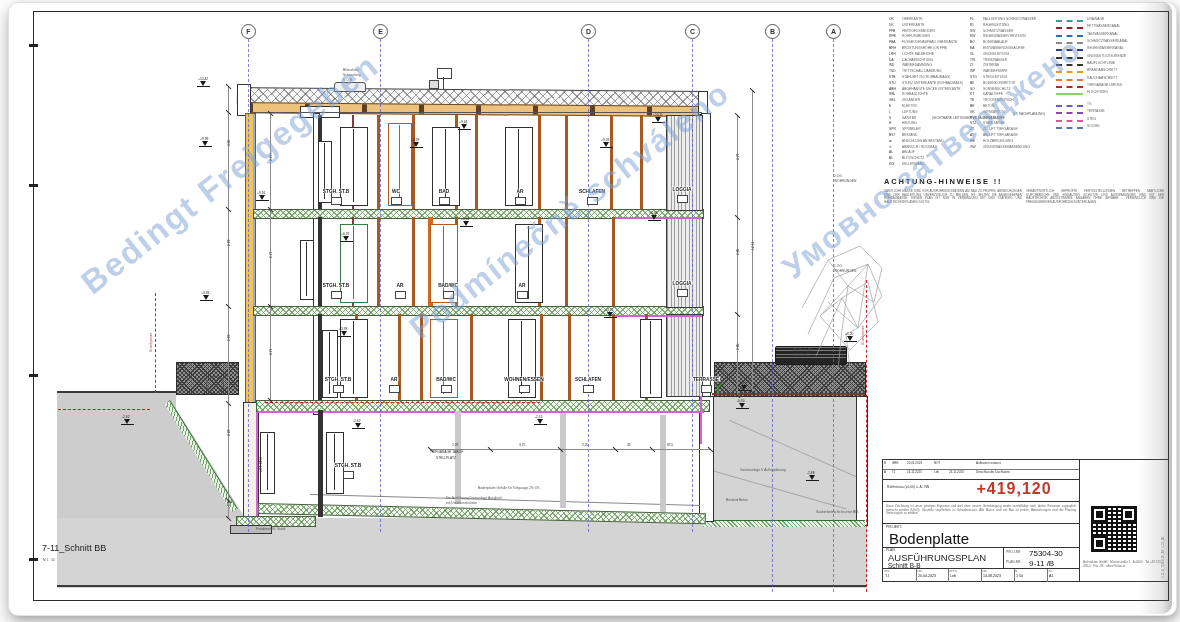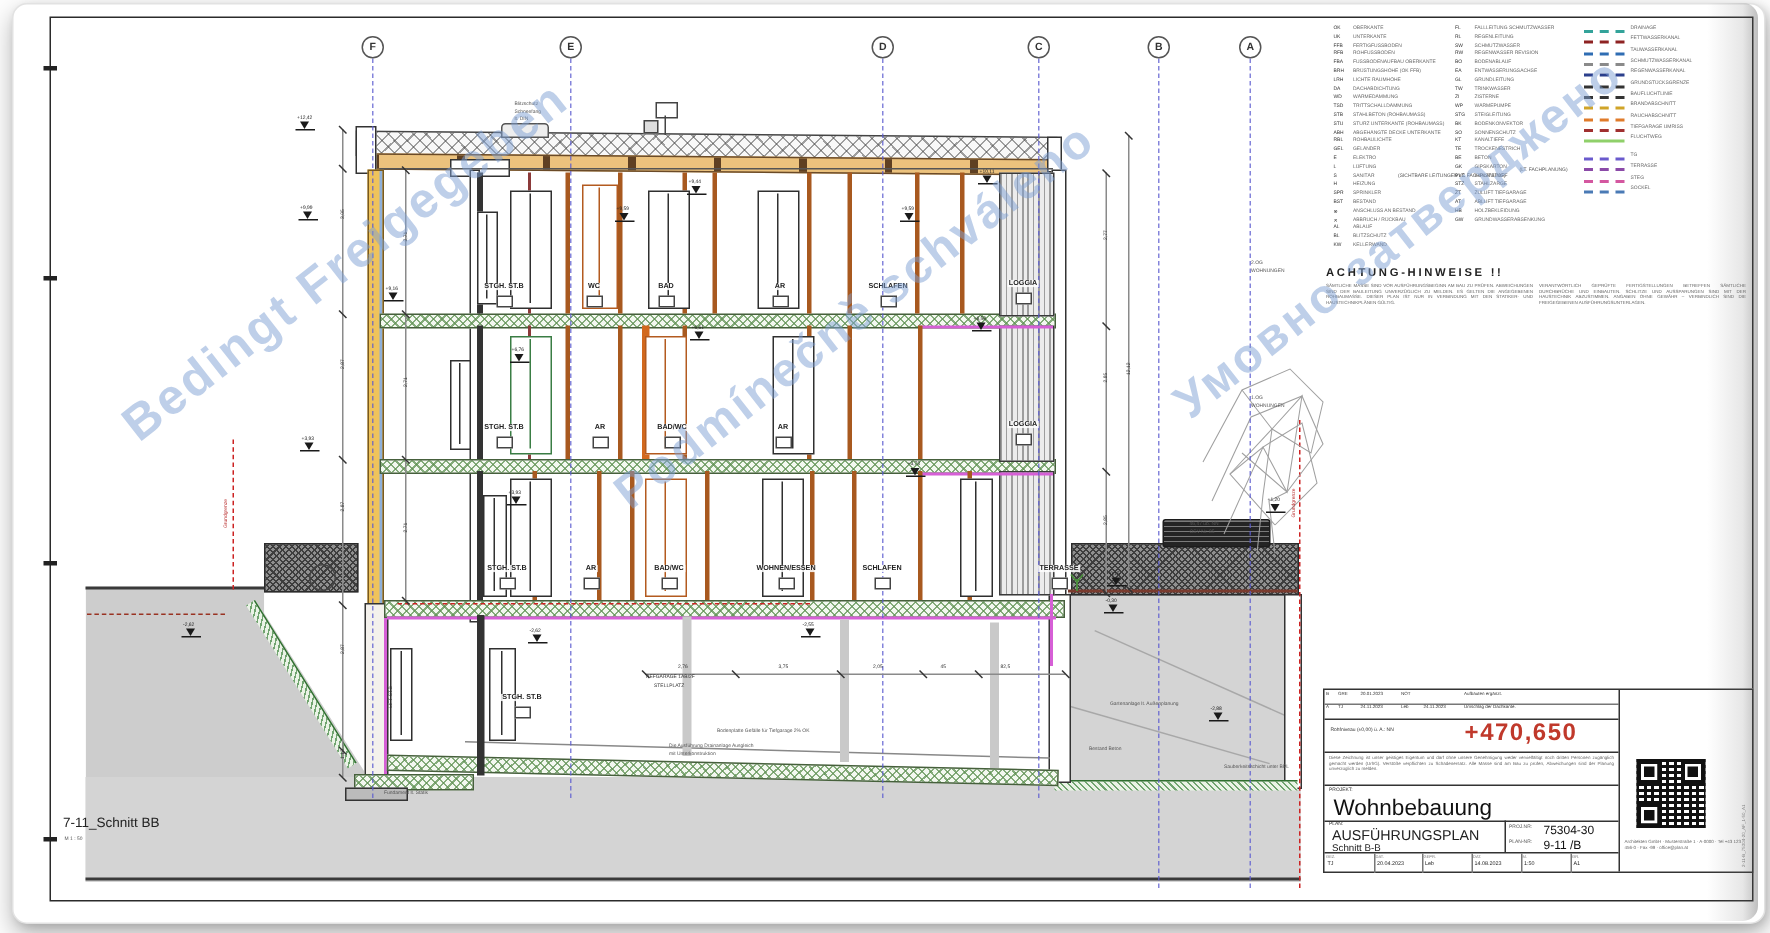--- a/index.html
+++ b/index.html
@@ -496,26 +496,26 @@
         <div style="position: absolute; left: 93px; top: 1px; font: 6px &quot;Liberation Sans&quot;, sans-serif; color: rgb(51, 51, 51); transform: scale(0.5); transform-origin: 0px 0px; white-space: nowrap;">Aufbauten ergänzt.</div>
         <div style="position: absolute; left: 0px; top: 9px; width: 196px; height: 0px; border-top: 1px solid rgb(119, 119, 119);"></div>
         <div style="position: absolute; left: 1px; top: 10px; font: 6px &quot;Liberation Sans&quot;, sans-serif; color: rgb(51, 51, 51); transform: scale(0.5); transform-origin: 0px 0px; white-space: nowrap;">A</div>
         <div style="position: absolute; left: 9px; top: 10px; font: 6px &quot;Liberation Sans&quot;, sans-serif; color: rgb(51, 51, 51); transform: scale(0.5); transform-origin: 0px 0px; white-space: nowrap;">TJ</div>
         <div style="position: absolute; left: 24px; top: 10px; font: 6px &quot;Liberation Sans&quot;, sans-serif; color: rgb(51, 51, 51); transform: scale(0.5); transform-origin: 0px 0px; white-space: nowrap;">24.11.2023</div>
         <div style="position: absolute; left: 51px; top: 10px; font: 6px &quot;Liberation Sans&quot;, sans-serif; color: rgb(51, 51, 51); transform: scale(0.5); transform-origin: 0px 0px; white-space: nowrap;">Leb</div>
         <div style="position: absolute; left: 66px; top: 10px; font: 6px &quot;Liberation Sans&quot;, sans-serif; color: rgb(51, 51, 51); transform: scale(0.5); transform-origin: 0px 0px; white-space: nowrap;">24.11.2023</div>
         <div style="position: absolute; left: 93px; top: 10px; font: 6px &quot;Liberation Sans&quot;, sans-serif; color: rgb(51, 51, 51); transform: scale(0.5); transform-origin: 0px 0px; white-space: nowrap;">Umschlag der Dachkante.</div>
       </div>
    <div class="micro" style="left:4px;top:25px;color:#333;">Rohfniveau (±0,00) ü. A.: NN</div>
-   <div class="abs" style="left:70px;top:20px;width:122px;text-align:center;font-size:16px;font-weight:bold;letter-spacing:1px;color:#c0392b;">+470,650</div>
+   <div class="abs" style="left:70px;top:20px;width:122px;text-align:center;font-size:16px;font-weight:bold;letter-spacing:1px;color:#c0392b;">+419,120</div>
    <div class="abs" style="left:0;top:41px;width:196px;height:0;border-top:1px solid #333;"></div>
    <div class="microwrap" style="left:3px;top:44px;width:380px;">Diese Zeichnung ist unser geistiges Eigentum und darf ohne unsere Genehmigung weder vervielfältigt noch dritten Personen zugänglich gemacht werden (UrhG). Verstöße verpflichten zu Schadenersatz. Alle Masse sind am Bau zu prüfen, Abweichungen sind der Planung unverzüglich zu melden.</div>
    <div class="abs" style="left:0;top:63px;width:196px;height:0;border-top:1px solid #333;"></div>
    <div class="micro" style="left:3px;top:65px;color:#333;">PROJEKT:</div>
-   <div class="abs" style="left:6px;top:70px;font-size:15px;color:#111;">Wohnbebauung</div>
+   <div class="abs" style="left:6px;top:70px;font-size:15px;color:#111;">Bodenplatte</div>
    <div class="abs" style="left:0;top:87px;width:196px;height:0;border-top:1px solid #333;"></div>
    <div class="micro" style="left:3px;top:88px;color:#333;">PLAN:</div>
    <div class="abs" style="left:5px;top:92px;font-size:9.5px;color:#222;">AUSFÜHRUNGSPLAN</div>
    <div class="abs" style="left:5px;top:102px;font-size:6.5px;color:#222;">Schnitt B-B</div>
    <div class="abs" style="left:120px;top:87px;width:0;height:21px;border-left:1px solid #333;"></div>
    <div class="micro" style="left:123px;top:90px;">PROJ.NR:</div>
    <div class="abs" style="left:146px;top:89px;font-size:8px;color:#111;">75304-30</div>
    <div class="micro" style="left:123px;top:100px;">PLAN-NR:</div>
    <div class="abs" style="left:146px;top:99px;font-size:8px;color:#111;">9-11 /B</div>
    <div id="tb-cells" class="abs" style="left:0;top:108px;width:196px;height:13px;border-top:1px solid #333;">

